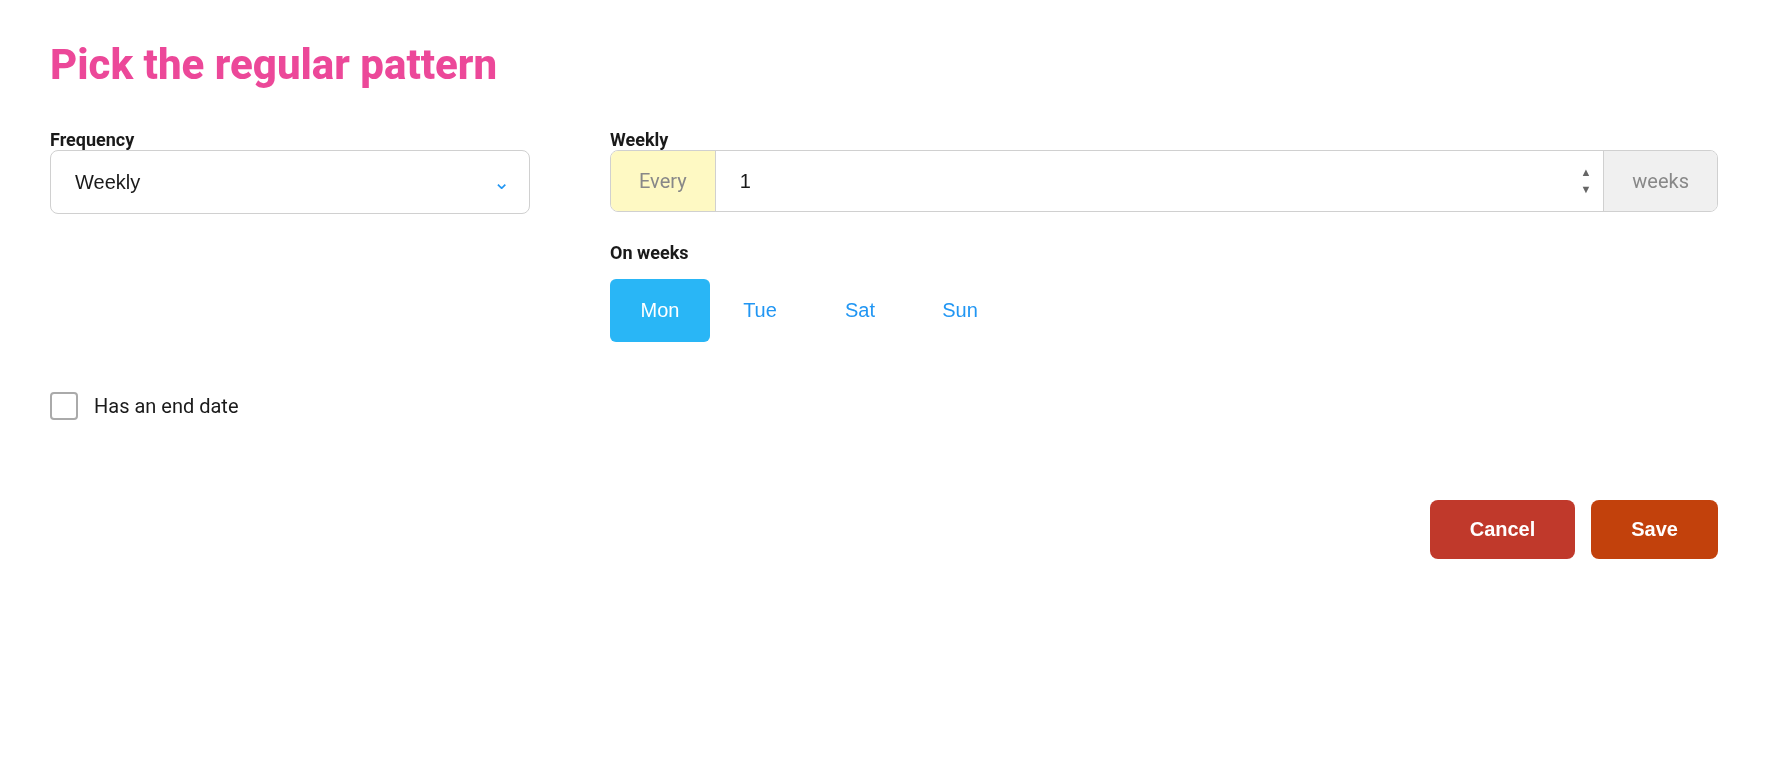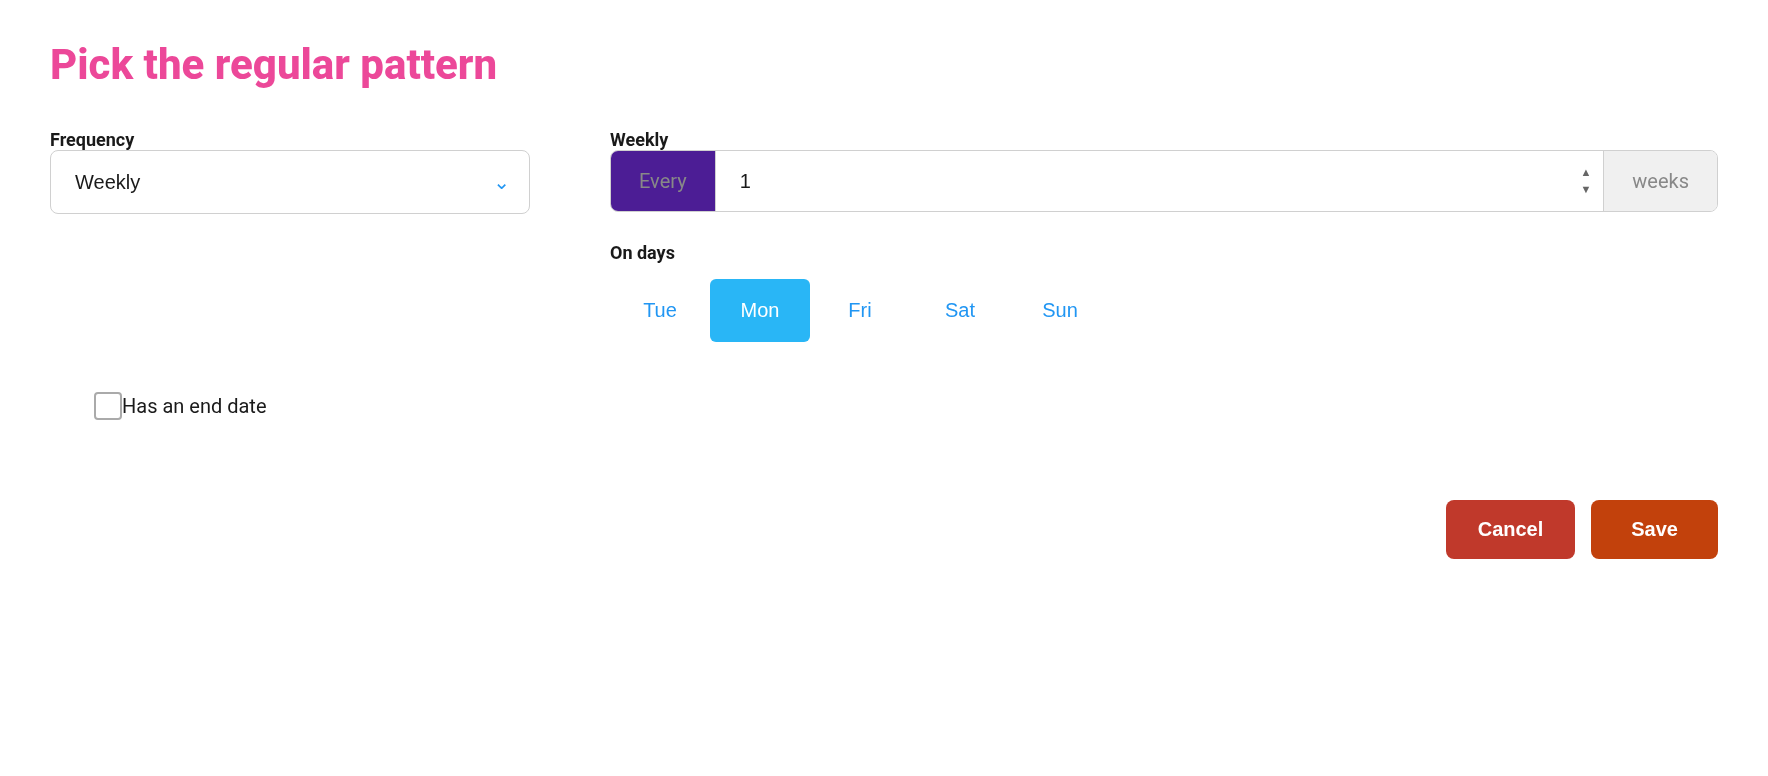--- a/index.html
+++ b/index.html
@@ -77,21 +77,21 @@
       display: flex;
       align-items: stretch;
       border: 1.5px solid #d0d0d0;
       border-radius: 8px;
       overflow: hidden;
       margin-bottom: 30px;
     }
 
     .pattern-every-label {
       padding: 7px 28px;
-      background: #4c1d95;
+      background: #fef9c3;
       font-size: 20px;
       color: #888;
       border-right: 1.5px solid #d0d0d0;
       display: flex;
       align-items: center;
     }
 
     .pattern-number-wrapper {
       flex: 1;
       display: flex;
@@ -164,22 +164,22 @@
 
     .day-btn.selected {
       background: #29B6F6;
       color: #ffffff;
       border-radius: 6px;
     }
 
     .end-date-row {
       display: flex;
       align-items: center;
+      gap: 16px;
       margin-bottom: 60px;
-      margin-left: 44px;
     }
 
     .end-date-checkbox {
       width: 28px;
       height: 28px;
       border: 2px solid #aaa;
       border-radius: 4px;
       background: #ffffff;
       cursor: pointer;
       appearance: none;
@@ -193,21 +193,21 @@
     }
 
     .action-row {
       display: flex;
       justify-content: flex-end;
       gap: 16px;
       padding-top: 20px;
     }
 
     .cancel-btn {
-      padding: 18px 32px;
+      padding: 18px 40px;
       font-size: 20px;
       font-weight: 600;
       color: #ffffff;
       background: #c0392b;
       border: none;
       border-radius: 8px;
       cursor: pointer;
     }
 
     .save-btn {
@@ -249,26 +249,25 @@
       <div class="pattern-number-wrapper">
         <input class="pattern-number-input" type="number" value="1" min="1" style="">
         <div class="pattern-spinner">
           <button class="spinner-btn">▲</button>
           <button class="spinner-btn">▼</button>
         </div>
       </div>
       <div class="pattern-unit-label">weeks</div>
     </div>
 
-    <div class="on-days-label">On days</div>
+    <div class="on-days-label">On weeks</div>
 
     <div class="days-row">
+      <button class="day-btn selected">Mon</button>
       <button class="day-btn">Tue</button>
-      <button class="day-btn selected">Mon</button>
-      <button class="day-btn">Fri</button>
       <button class="day-btn">Sat</button>
       <button class="day-btn">Sun</button>
     </div>
   </div>
 </div>
 
 <div class="end-date-row">
   <input type="checkbox" class="end-date-checkbox" style="">
   <span class="end-date-text">Has an end date</span>
 </div>

